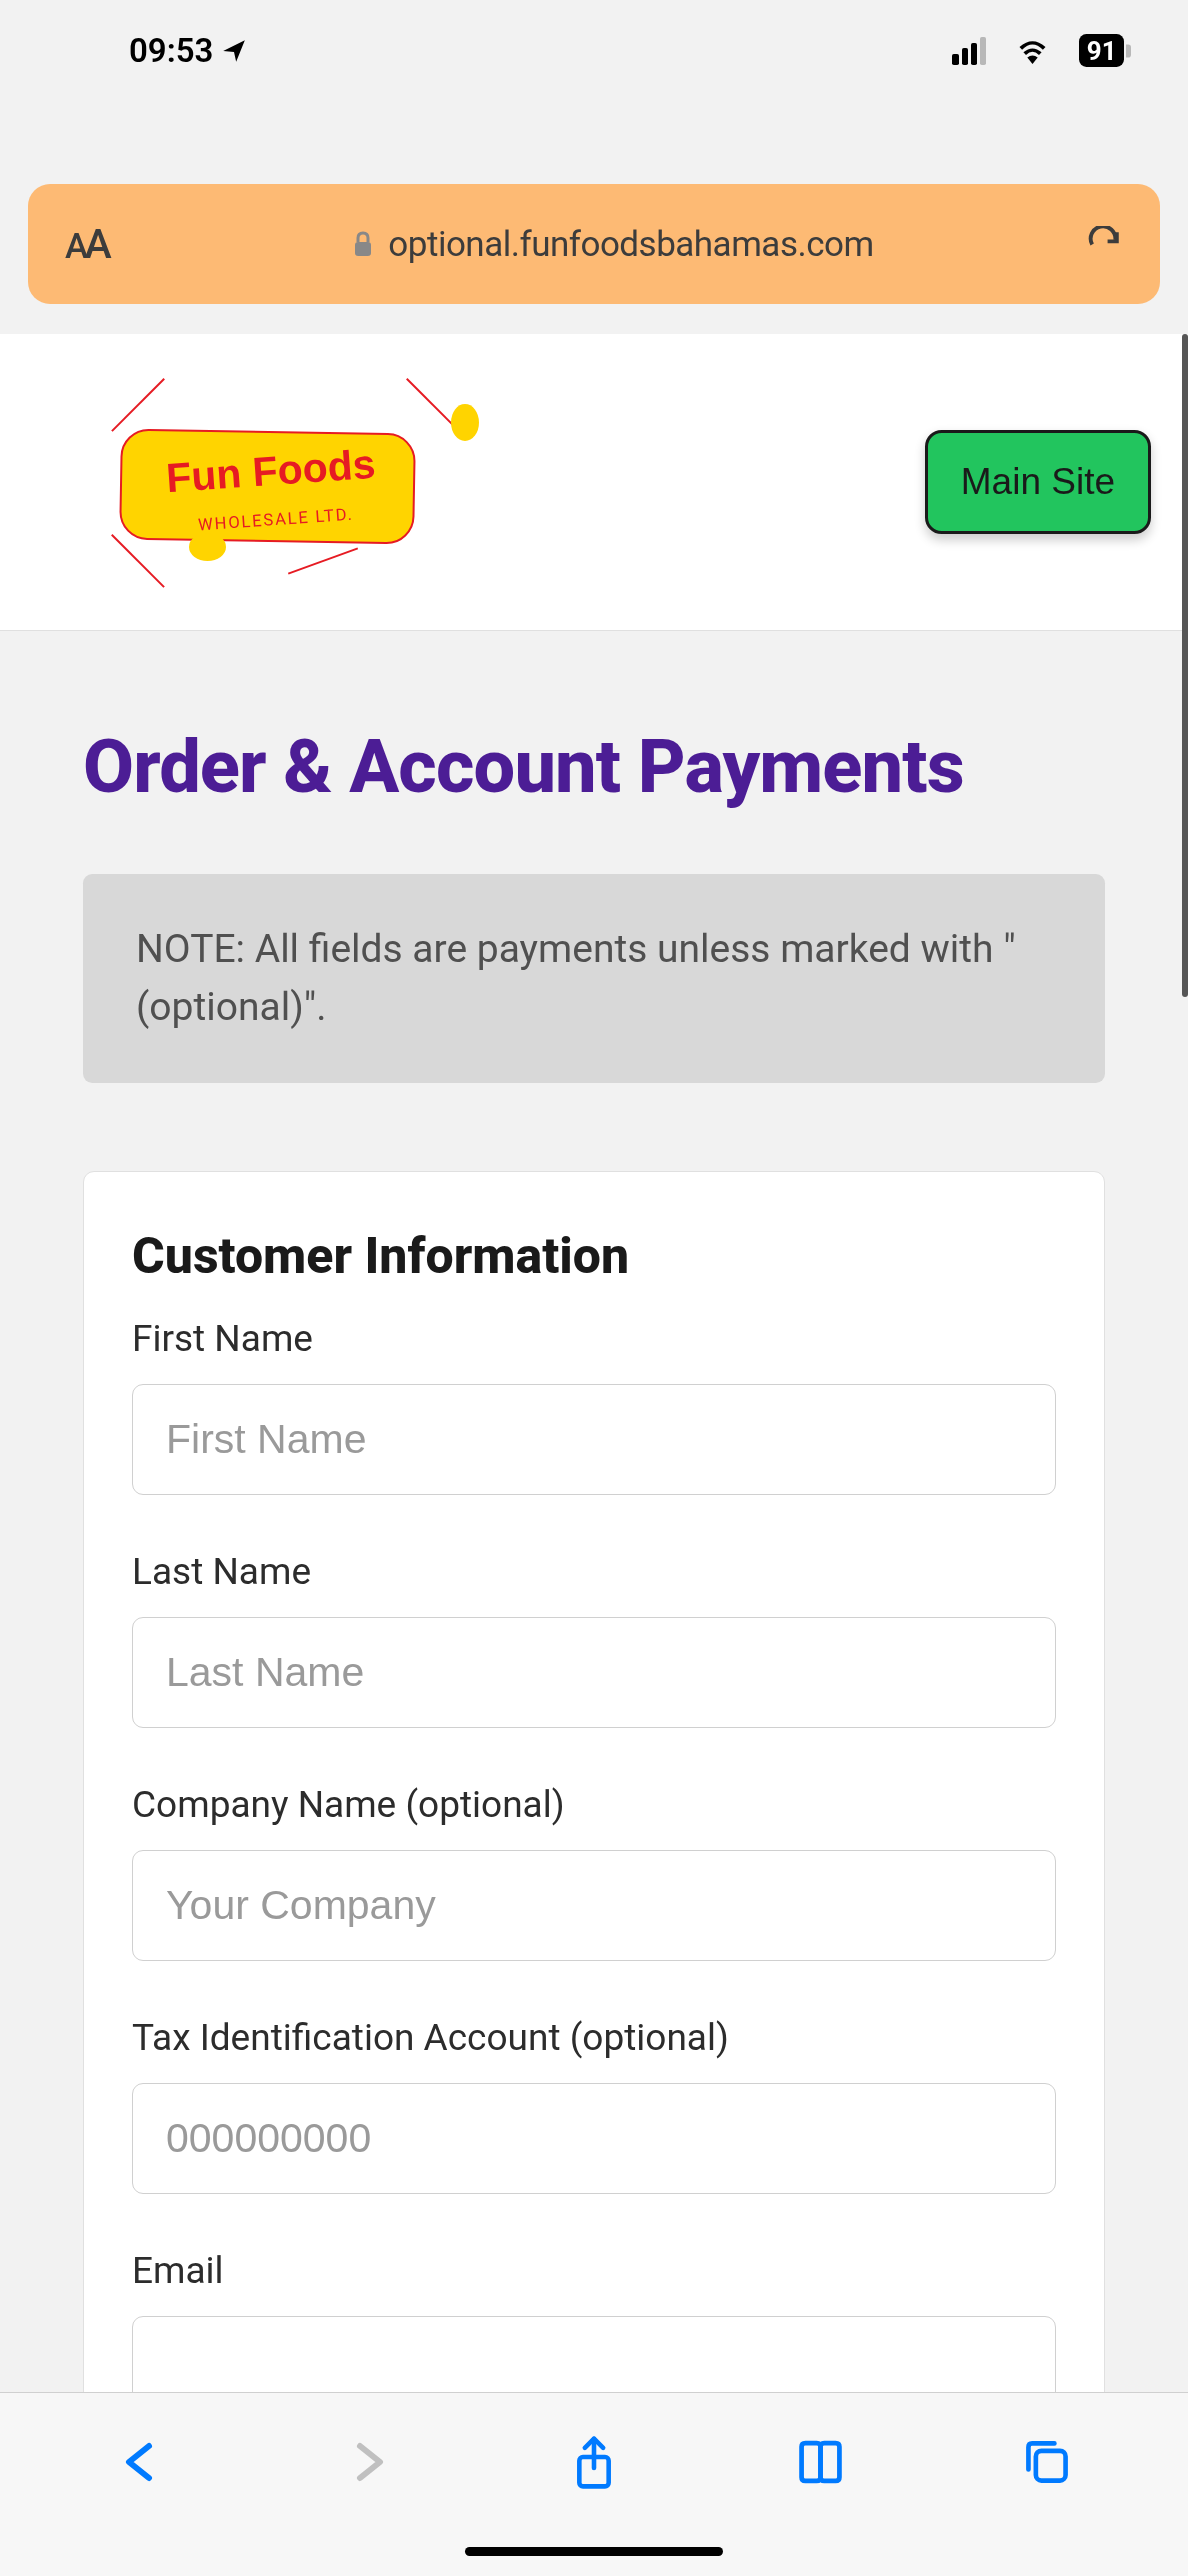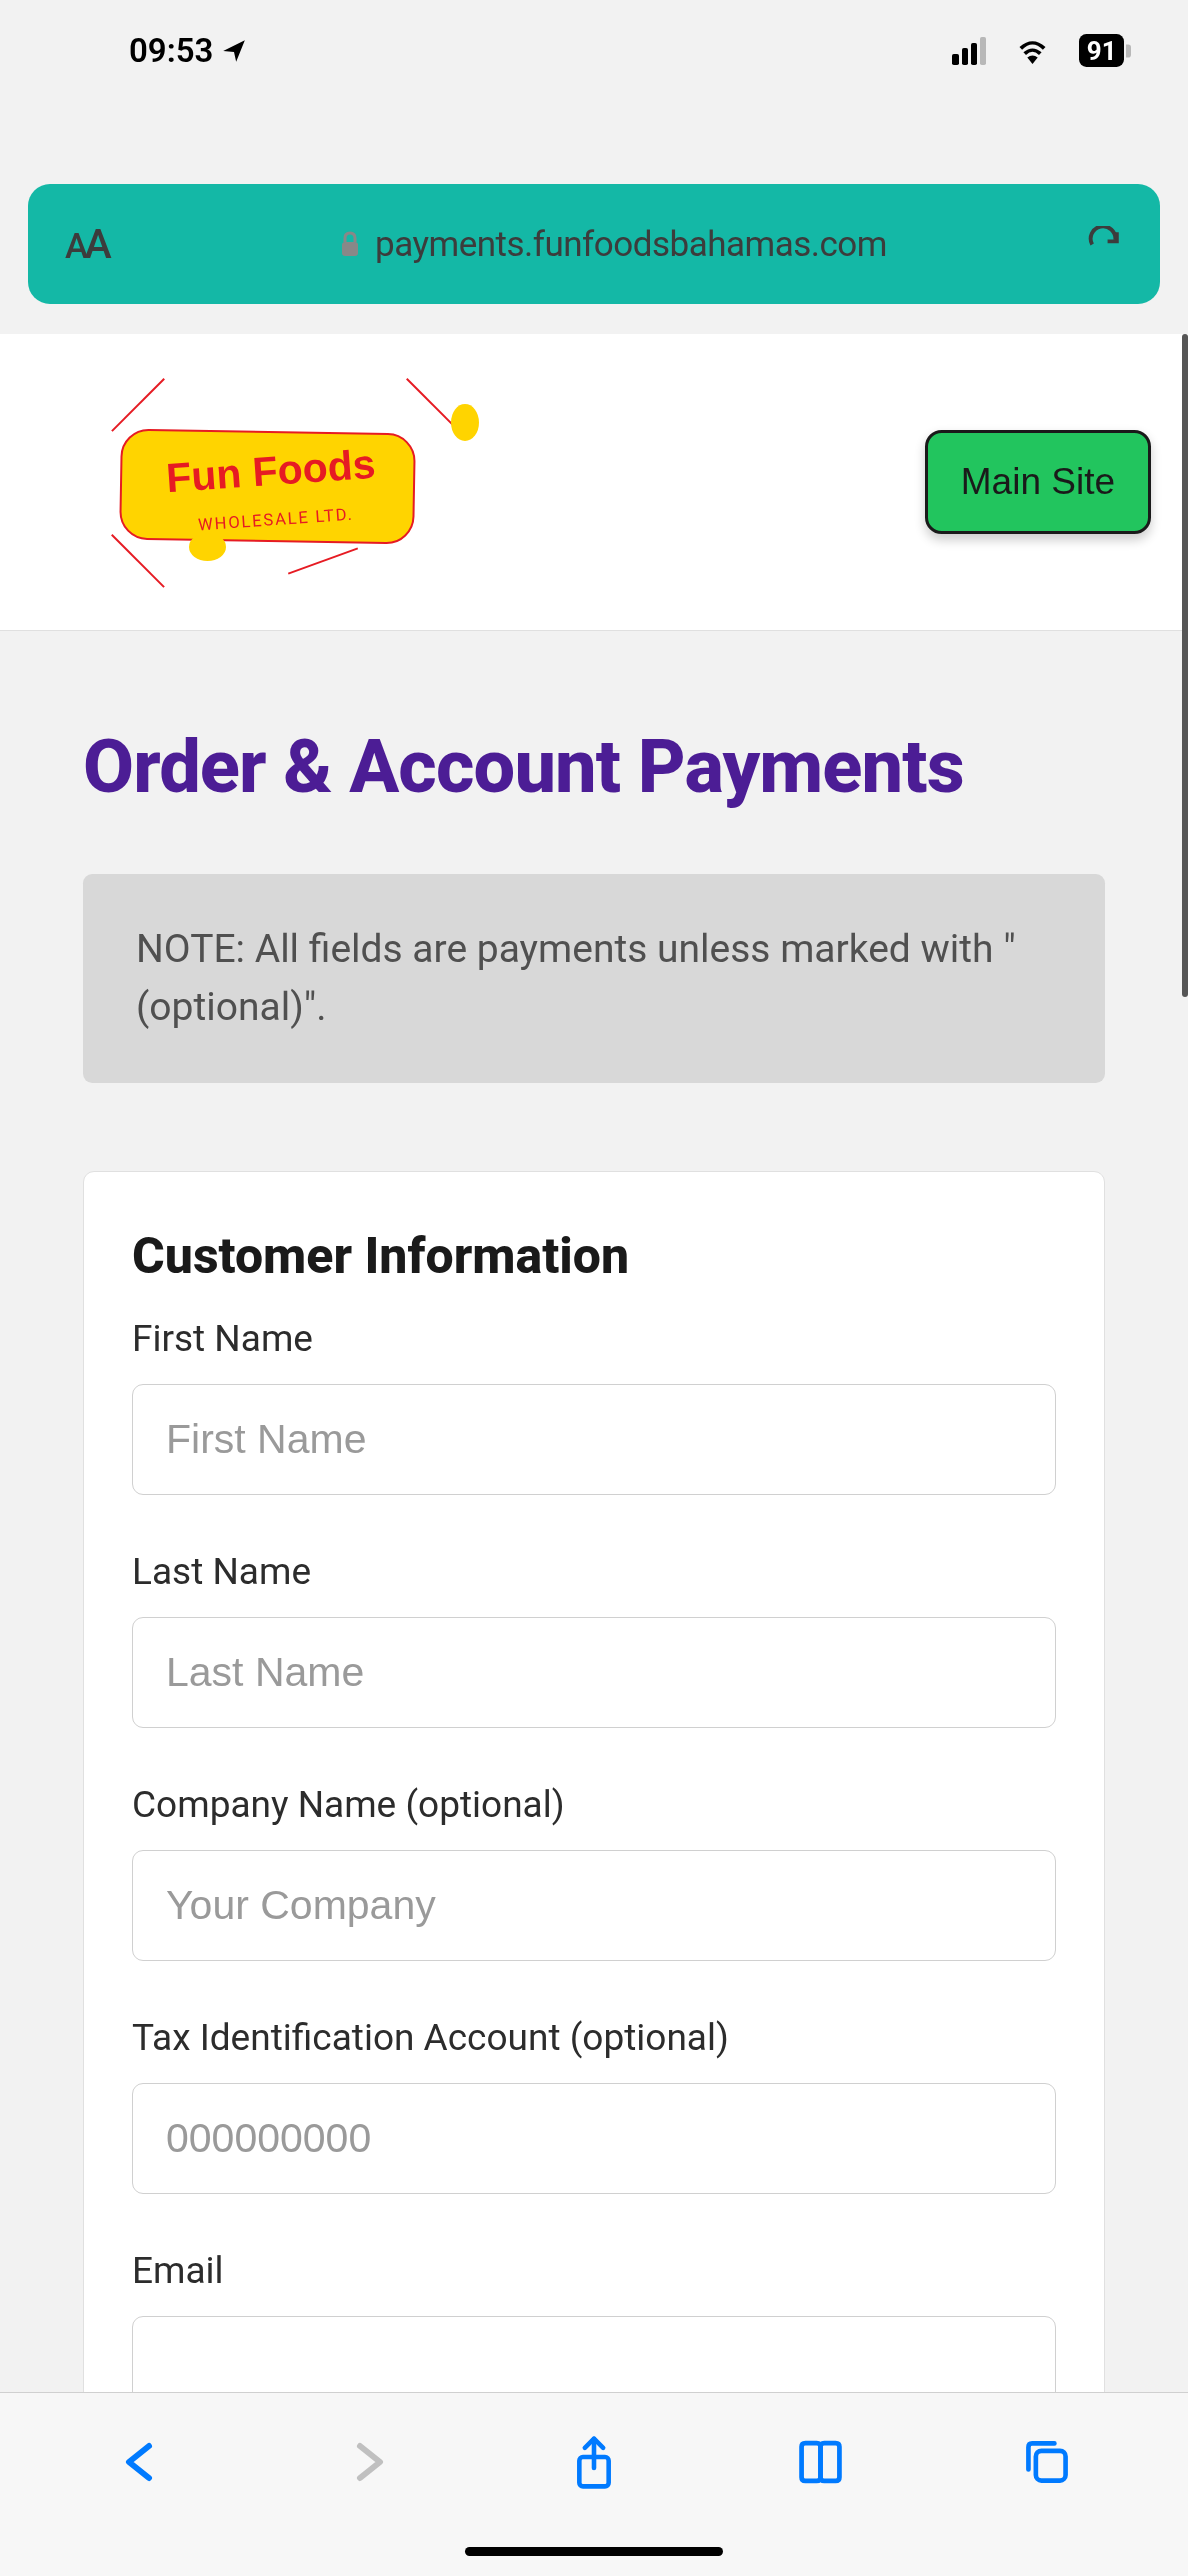--- a/index.html
+++ b/index.html
@@ -77,21 +77,21 @@
       transform: translateY(-50%);
       width: 5.5px;
       height: 13px;
       background: #b8b8b8;
       border-radius: 0 2.8px 2.8px 0;
     }
     
     .address-bar {
       margin: 83px 28px 0 28px;
       height: 120px;
-      background: #14b8a6;
+      background: #fdba74;
       border-radius: 22px;
       display: flex;
       align-items: center;
       padding: 0 37px;
       gap: 31px;
     }
     .aa-icon {
       font-size: 35px;
       color: #3c3c3c;
       font-weight: 500;
@@ -337,21 +337,21 @@
 
 <div class="address-bar">
   <div class="aa-icon">
     <span>A</span><span class="big">A</span>
   </div>
   <div class="address-center">
     <svg class="lock-icon" viewBox="0 0 24 28" fill="currentColor">
       <rect x="4" y="12" width="16" height="14" rx="3"></rect>
       <path d="M7 12 V8 Q7 3 12 3 Q17 3 17 8 V12" fill="none" stroke="currentColor" stroke-width="3"></path>
     </svg>
-    <span class="address-text">payments.funfoodsbahamas.com</span>
+    <span class="address-text">optional.funfoodsbahamas.com</span>
   </div>
   <svg class="refresh-icon" viewBox="0 0 24 24" fill="none" stroke="currentColor" stroke-width="2.5">
     <path d="M20 4 L20 10 L14 10"></path>
     <path d="M4 12 A8 8 0 1 1 19 9"></path>
   </svg>
 </div>
 
 <div class="page-header">
   <div class="scroll-indicator"></div>
   <div class="logo">

